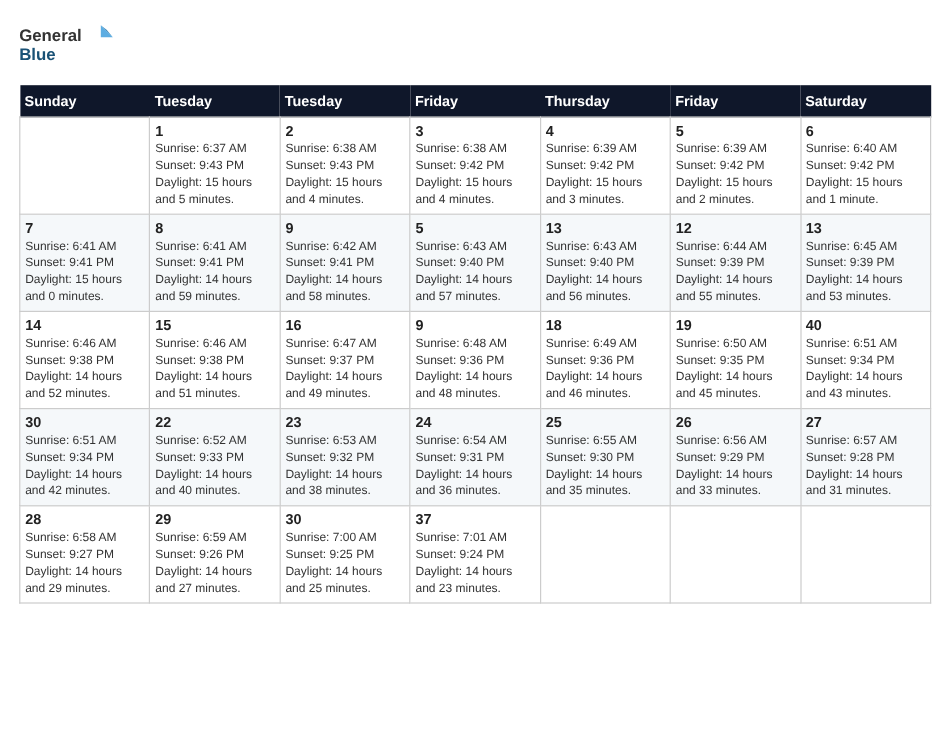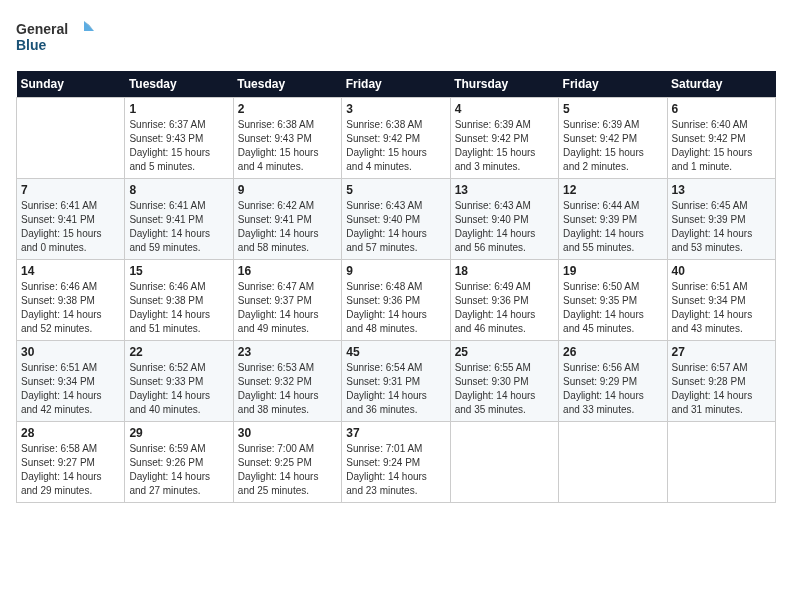--- a/index.html
+++ b/index.html
@@ -201,21 +201,21 @@
         </td>
         <td>
           <div class="day-number">22</div>
           <div class="day-info">Sunrise: 6:52 AM<br>Sunset: 9:33 PM<br>Daylight: 14 hours and 40 minutes.</div>
         </td>
         <td>
           <div class="day-number">23</div>
           <div class="day-info">Sunrise: 6:53 AM<br>Sunset: 9:32 PM<br>Daylight: 14 hours and 38 minutes.</div>
         </td>
         <td>
-          <div class="day-number">45</div>
+          <div class="day-number">24</div>
           <div class="day-info">Sunrise: 6:54 AM<br>Sunset: 9:31 PM<br>Daylight: 14 hours and 36 minutes.</div>
         </td>
         <td>
           <div class="day-number">25</div>
           <div class="day-info">Sunrise: 6:55 AM<br>Sunset: 9:30 PM<br>Daylight: 14 hours and 35 minutes.</div>
         </td>
         <td>
           <div class="day-number">26</div>
           <div class="day-info">Sunrise: 6:56 AM<br>Sunset: 9:29 PM<br>Daylight: 14 hours and 33 minutes.</div>
         </td>

